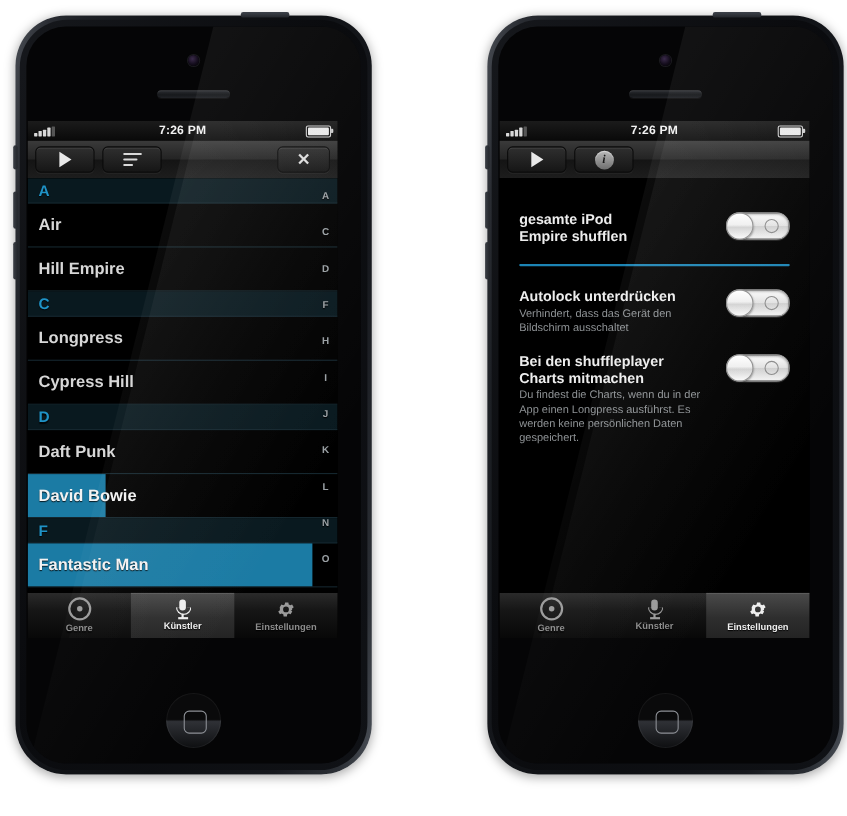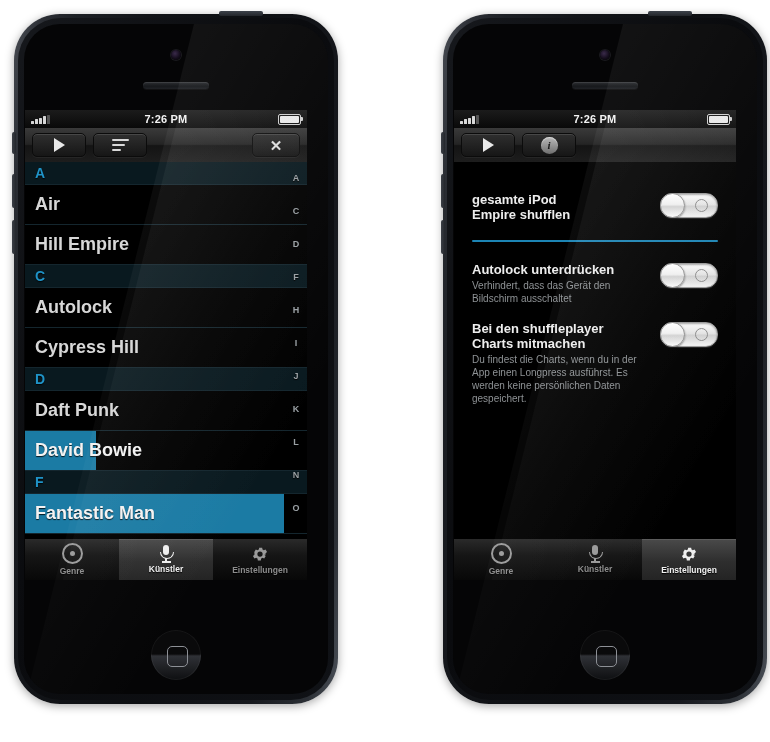--- a/index.html
+++ b/index.html
@@ -90,21 +90,21 @@
     display:flex;align-items:center;justify-content:center;
     box-shadow:inset 0 1px 1px rgba(255,255,255,.5);}
 
   
   .content{position:absolute;top:52px;left:0;right:0;bottom:41px;background:#000;overflow:hidden;}
 
   
   .list{position:relative;height:100%;}
   .row{position:relative;height:39px;border-bottom:1px solid #14262e;display:flex;align-items:center;}
   .row .fill{position:absolute;left:0;top:0;bottom:0;background:#1b7ba4;}
-  .row .label{position:relative;z-index:2;color:#d7d7d7;font-size:18px;font-weight:bold;padding-left:10px;
+  .row .label{position:relative;z-index:2;color:#d7d7d7;font-size:15px;font-weight:bold;padding-left:10px;
     text-shadow:0 1px 1px rgba(0,0,0,.8);}
   .row.sel .label{color:#f3f3f3;}
   .row.header{height:22px;background:#09191f;border-bottom:1px solid #14262e;}
   .row.header .label{color:#1f93c7;font-size:14px;font-weight:bold;}
 
   .index{position:absolute;right:0;top:0;bottom:0;width:22px;z-index:6;
     display:flex;flex-direction:column;align-items:center;padding-top:12px;}
   .index span{color:#9aa0a4;font-size:9px;font-weight:bold;line-height:1;margin-bottom:24px;
     text-shadow:0 1px 1px #000;}
 
@@ -217,21 +217,21 @@
           </div>
           <div class="row">
             <div class="fill" style="width:0%"></div>
             <div class="label">Hill Empire</div>
           </div>
           <div class="row header">
             <div class="label">C</div>
           </div>
           <div class="row">
             <div class="fill" style="width:0%"></div>
-            <div class="label">Autolock</div>
+            <div class="label">Longpress</div>
           </div>
           <div class="row">
             <div class="fill" style="width:0%"></div>
             <div class="label">Cypress Hill</div>
           </div>
           <div class="row header">
             <div class="label">D</div>
           </div>
           <div class="row">
             <div class="fill" style="width:0%"></div>

